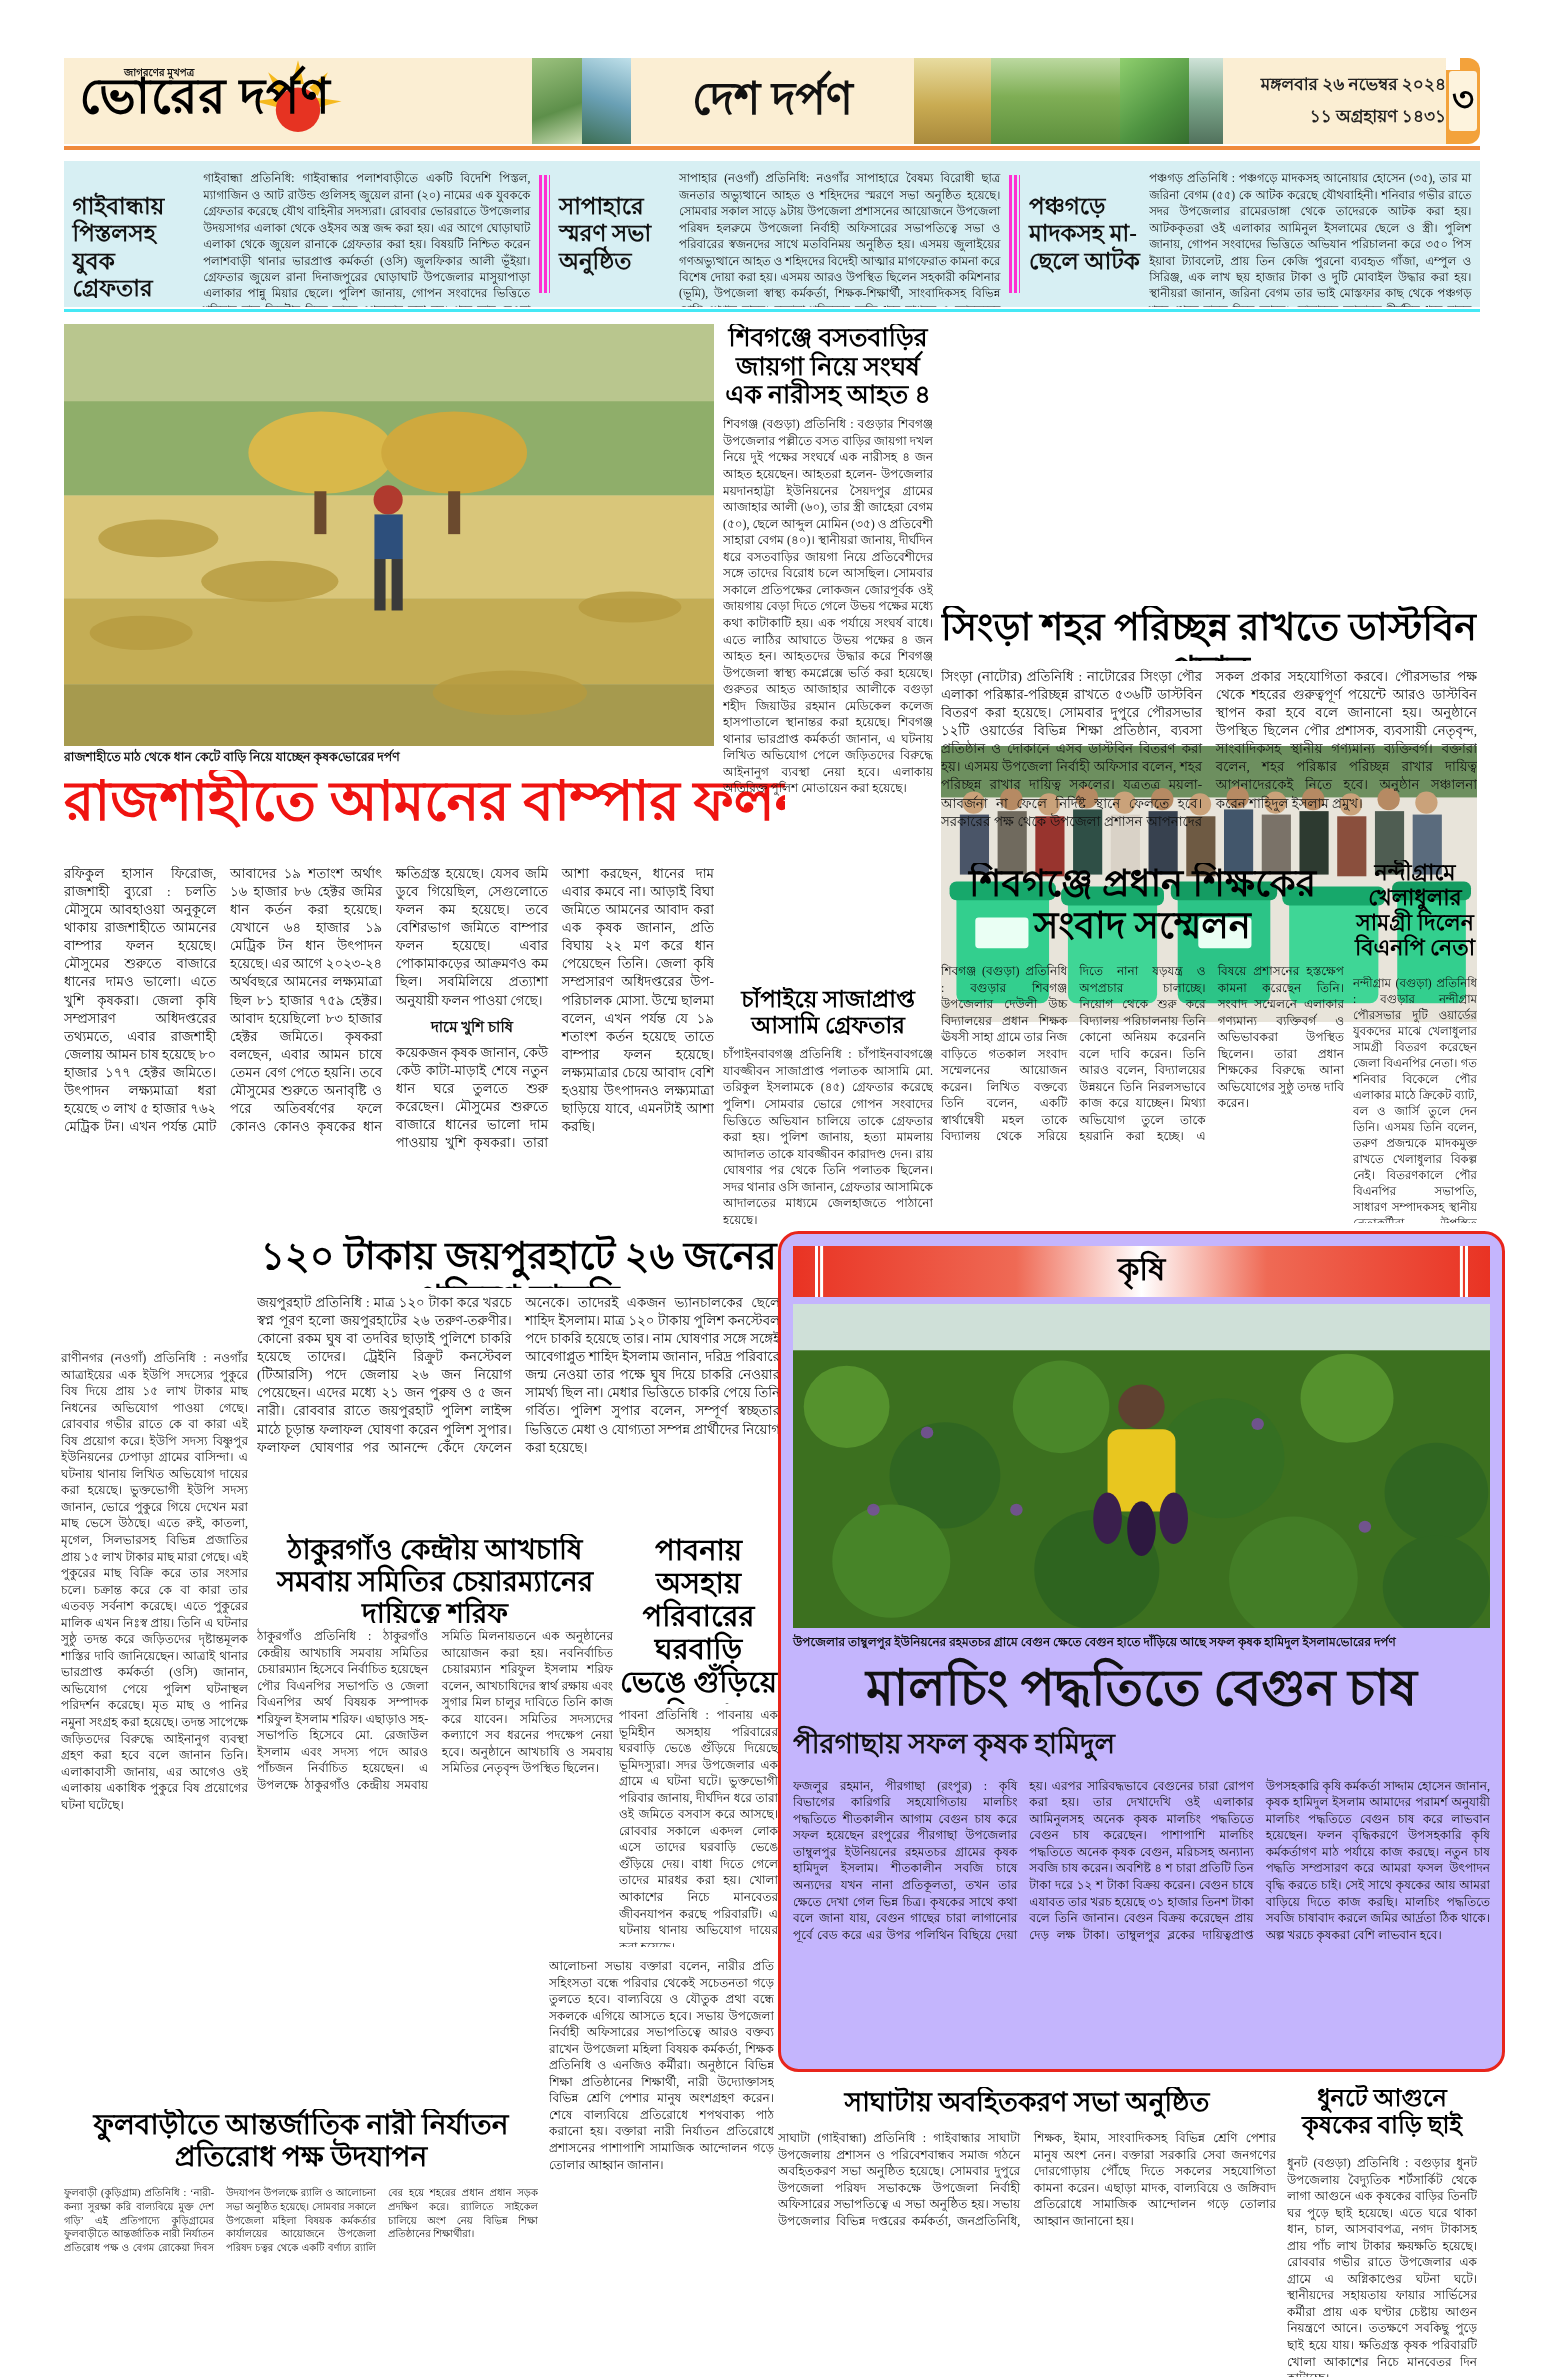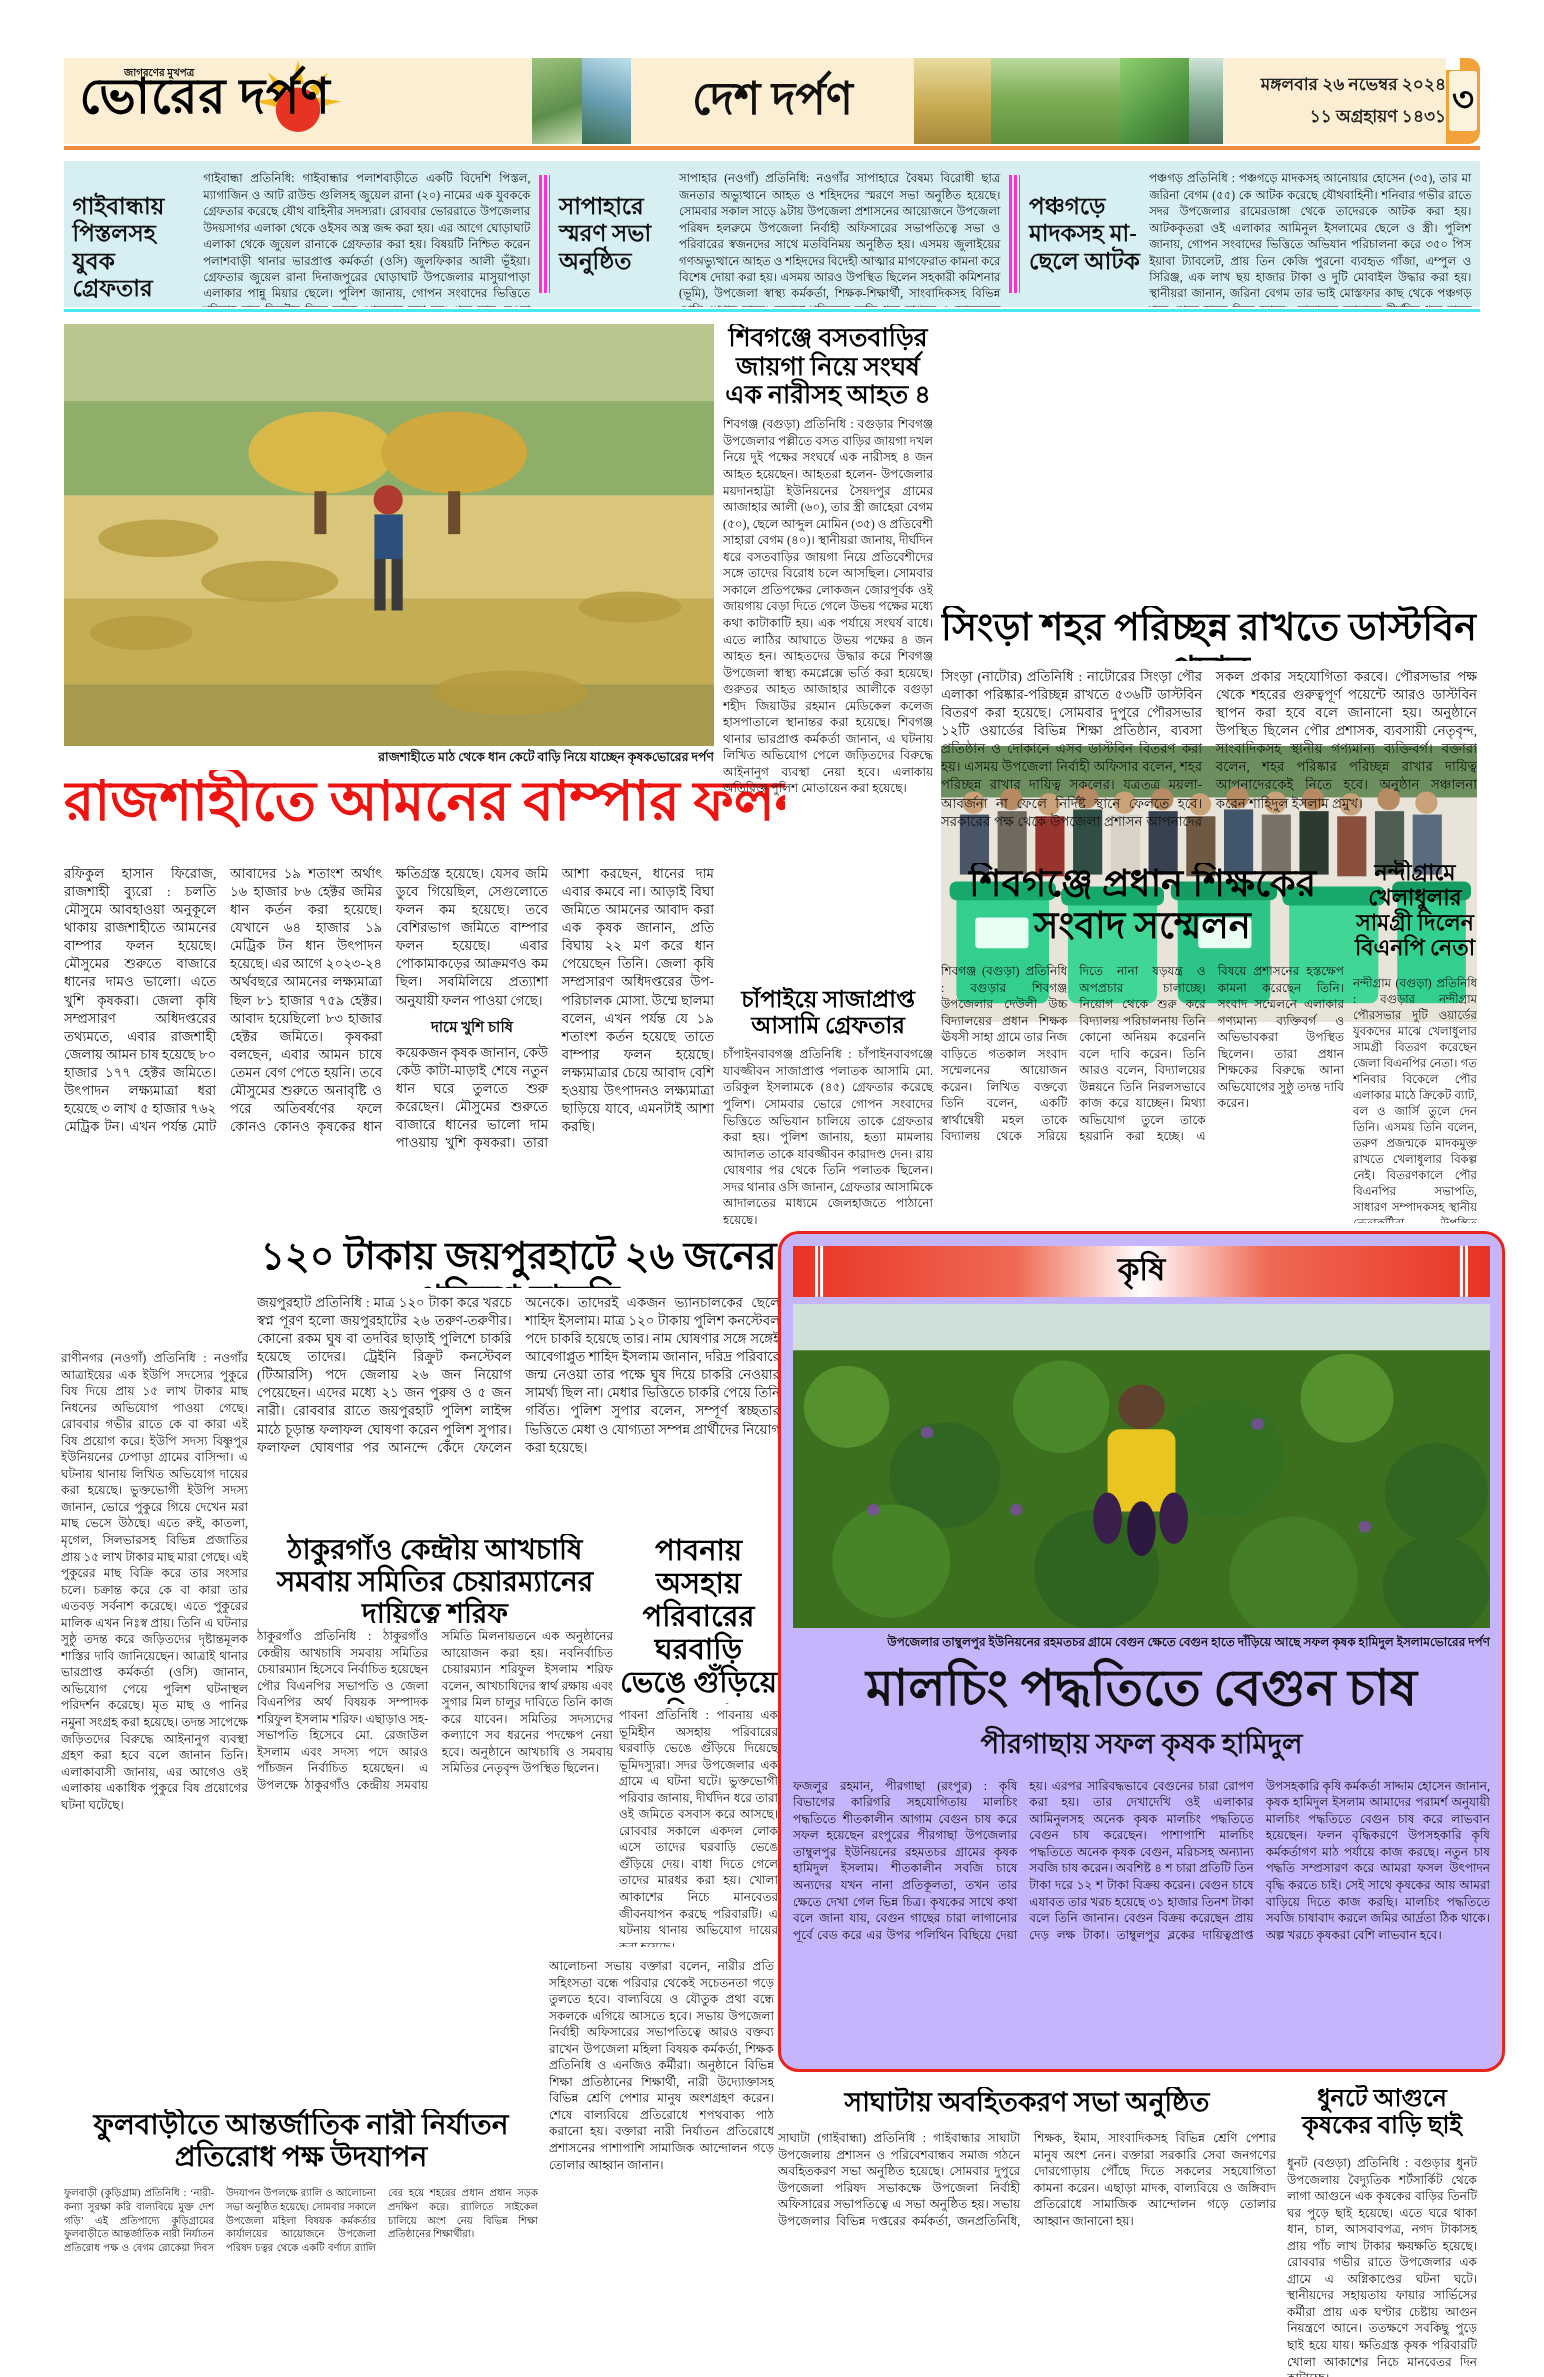--- a/index.html
+++ b/index.html
@@ -39,39 +39,39 @@
   .cyan-rule { top:309px; left:64px; width:1416px; height:3.4px; background:#45e8f5; }
 
   
   .body-text { font-size:13.3px; line-height:1.36; text-align:justify; }
   .body-sm { font-size:12px; line-height:1.38; text-align:justify; }
   .byline { font-weight:normal; }
   .hl { font-weight:bold; line-height:1.14; text-align:center; color:#000; }
   .cols2 { column-count:2; column-gap:13.7px; }
   .cols3 { column-count:3; column-gap:12px; }
   .cols4 { column-count:4; column-gap:13.7px; }
-  .caption-row { display:flex; justify-content:flex-end; font-size:12.4px; font-weight:bold; }
+  .caption-row { display:flex; justify-content:flex-start; font-size:12.4px; font-weight:bold; }
   .inset-subhead { font-weight:bold; font-size:15px; text-align:center; margin:6.9px 0; }
 
   
   .lead-headline { top:770px; left:64px; width:721px; height:88px;
     font-size:55px; font-weight:bold; color:#ef1310; line-height:1.15; white-space:nowrap; }
 
   
   .krishi-box { top:1231px; left:778px; width:727px; height:841px;
     background:#c4b5fd; border:3.4px solid #e8251c; border-radius:20.6px; padding:8.6px 12px; }
   .krishi-banner { height:51px; margin-top:3.4px; position:relative;
     background:linear-gradient(90deg,#e93323 0%,#ef6a55 32%,#ffffff 50%,#ef6a55 68%,#e93323 100%);
     display:flex; align-items:center; justify-content:center; }
   .krishi-banner::before, .krishi-banner::after { content:""; position:absolute; top:0; bottom:0; width:3.4px; background:#fff; }
   .krishi-banner::before { left:22px; box-shadow:5.1px 0 0 #fff; }
   .krishi-banner::after { right:22px; box-shadow:-5.1px 0 0 #fff; }
   .krishi-label { font-size:31px; font-weight:bold; color:#000; }
   .krishi-headline { font-size:50px; font-weight:bold; text-align:center; line-height:1.2; margin-top:5.1px; }
-  .krishi-subhead { font-size:27.5px; font-weight:bold; text-align:center; margin:5.1px 0 8.6px; }
+  .krishi-subhead { font-size:27.5px; font-weight:bold; text-align:left; margin:5.1px 0 8.6px; }
 
   .photo { position:relative; background:#ccc; }
   .photo svg { display:block; width:100%; height:100%; }
 </style>
 </head>
 <body>
 
 <div class="page">
 
   <header class="abs mast">

